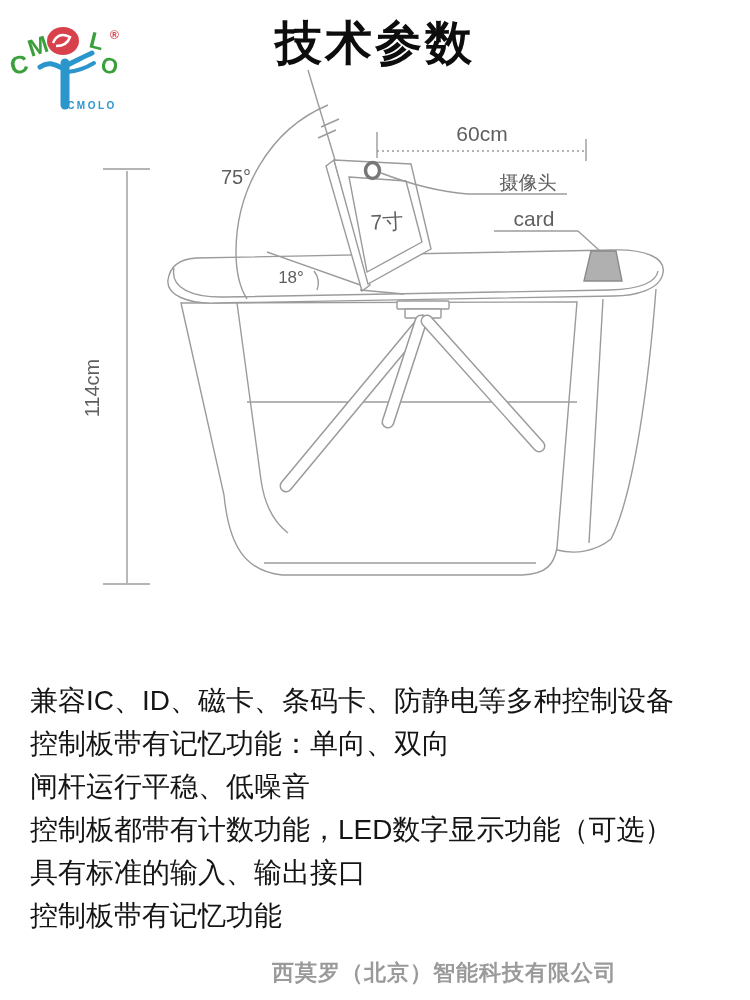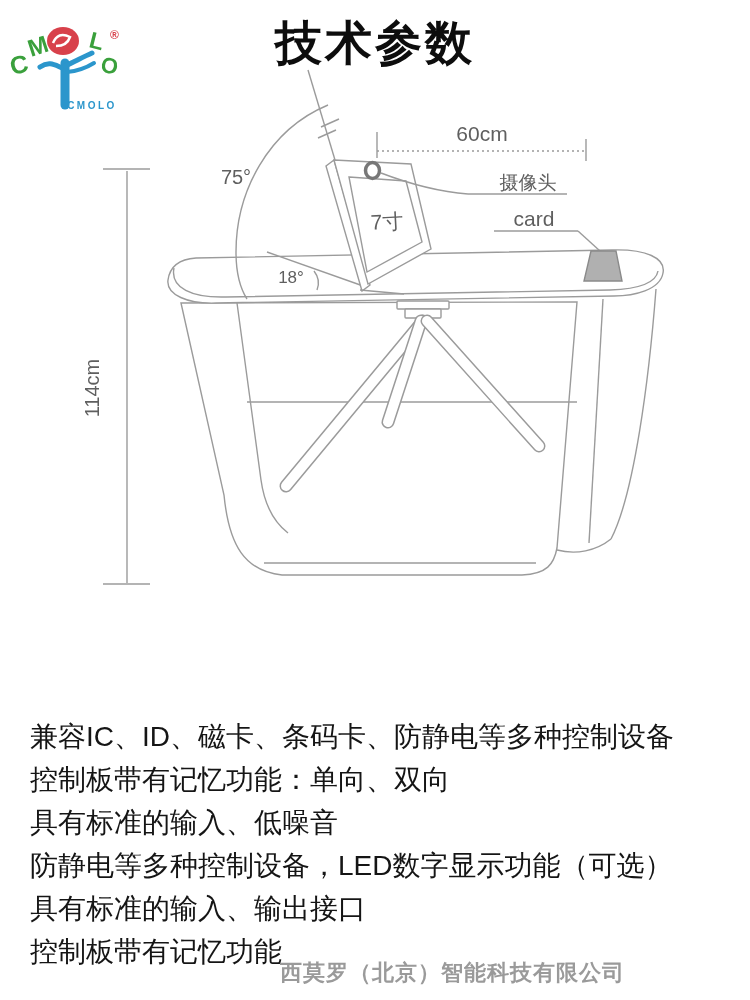--- a/index.html
+++ b/index.html
@@ -12,25 +12,25 @@
     position:absolute;top:12px;left:0;width:750px;
     text-align:center;
     font-size:47px;font-weight:900;color:#0d0d0d;
     letter-spacing:3px;
   }
   .logo{position:absolute;top:8px;left:6px;width:140px;height:112px;}
   .diagram{position:absolute;top:0;left:0;width:750px;height:645px;}
   .features{
     position:absolute;top:679px;left:30px;right:14px;
     color:#151515;font-size:28px;line-height:43px;
-    font-weight:400;white-space:nowrap;margin-top:36px;
+    font-weight:400;white-space:nowrap;
   }
   .feature-line{height:43px;}
   .watermark{
-    position:absolute;top:958px;left:280px;
+    position:absolute;top:958px;left:272px;
     color:#9a9a9a;font-size:22px;font-weight:700;
     white-space:nowrap;letter-spacing:1px;
   }
   svg text{font-family:"Liberation Sans","DejaVu Sans",sans-serif;}
   .dlabel{fill:#5f5f5f;}
   .dline{stroke:#9b9b9b;stroke-width:1.4;fill:none;}
   .dfill{stroke:#9b9b9b;stroke-width:1.4;fill:#ffffff;}
 </style>
 </head>
 <body>
@@ -137,19 +137,19 @@
     <path class="dline" d="M127 171 L127 583"></path>
     <path class="dline" d="M103 169 L150 169"></path>
     <path class="dline" d="M103 584 L150 584"></path>
     <text class="dlabel" font-size="20" text-anchor="middle" transform="translate(99 388) rotate(-90)">114cm</text>
   </g>
 </svg>
 
 <div class="features">
   <div class="feature-line">兼容IC、ID、磁卡、条码卡、防静电等多种控制设备</div>
   <div class="feature-line">控制板带有记忆功能：单向、双向</div>
-  <div class="feature-line">具有标准的输入、低噪音</div>
-  <div class="feature-line">防静电等多种控制设备，LED数字显示功能（可选）</div>
+  <div class="feature-line">闸杆运行平稳、低噪音</div>
+  <div class="feature-line">控制板都带有计数功能，LED数字显示功能（可选）</div>
   <div class="feature-line">具有标准的输入、输出接口</div>
   <div class="feature-line">控制板带有记忆功能</div>
 </div>
 
 <div class="watermark">西莫罗（北京）智能科技有限公司</div>
 
 </body></html>

